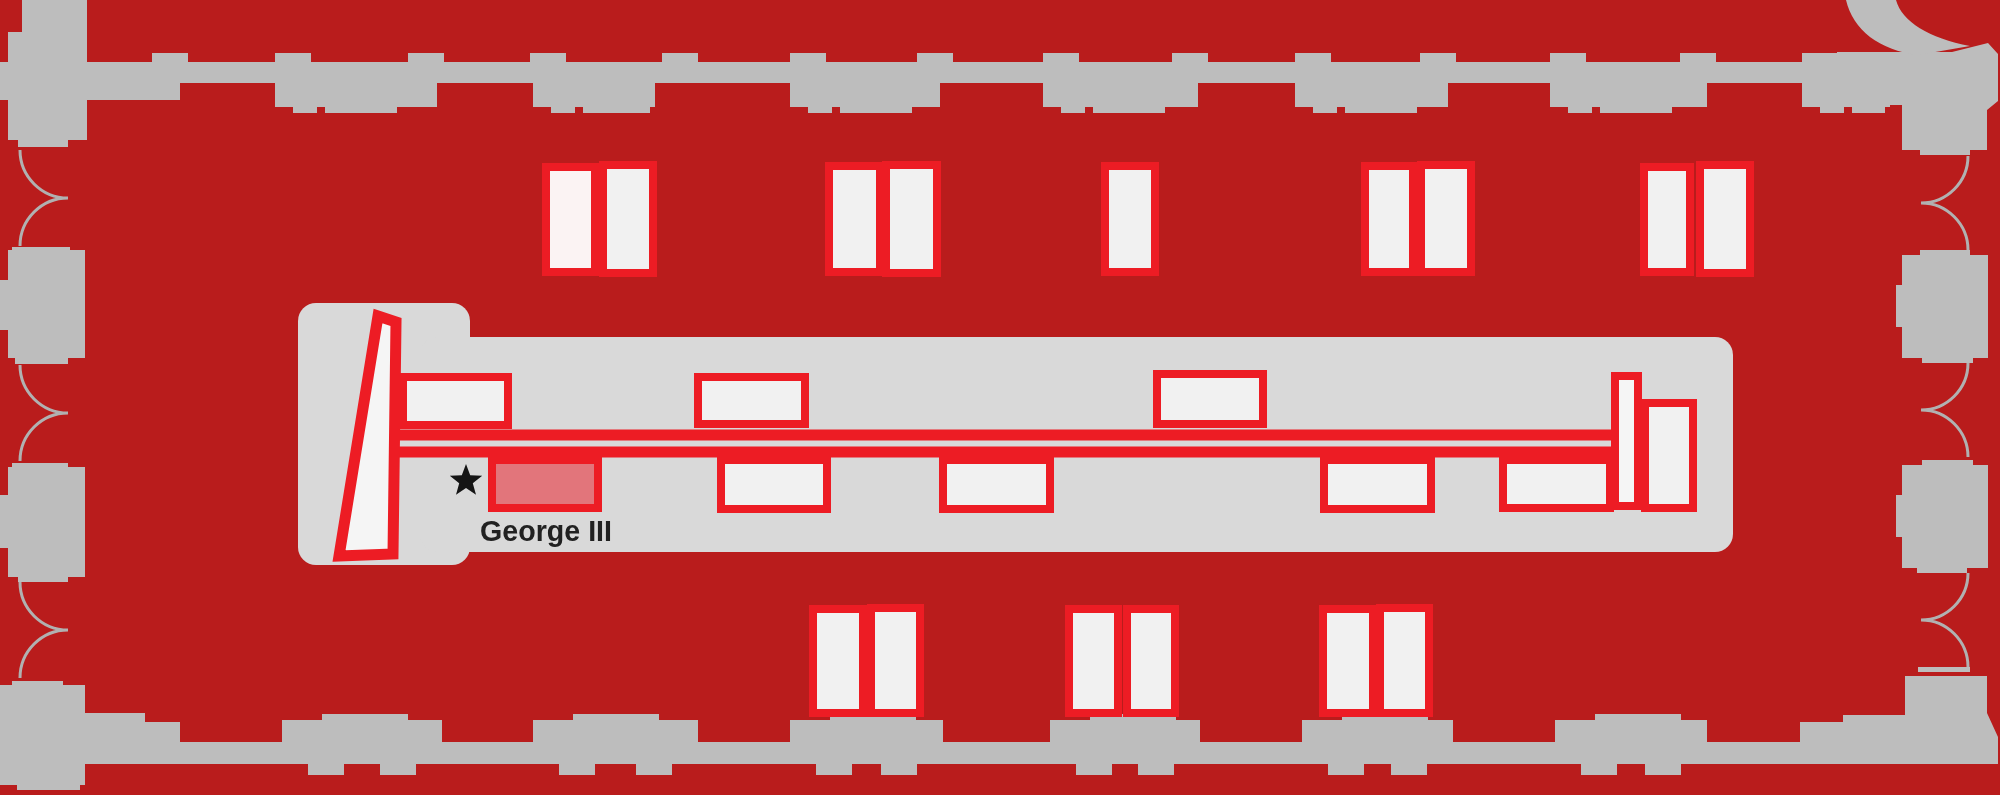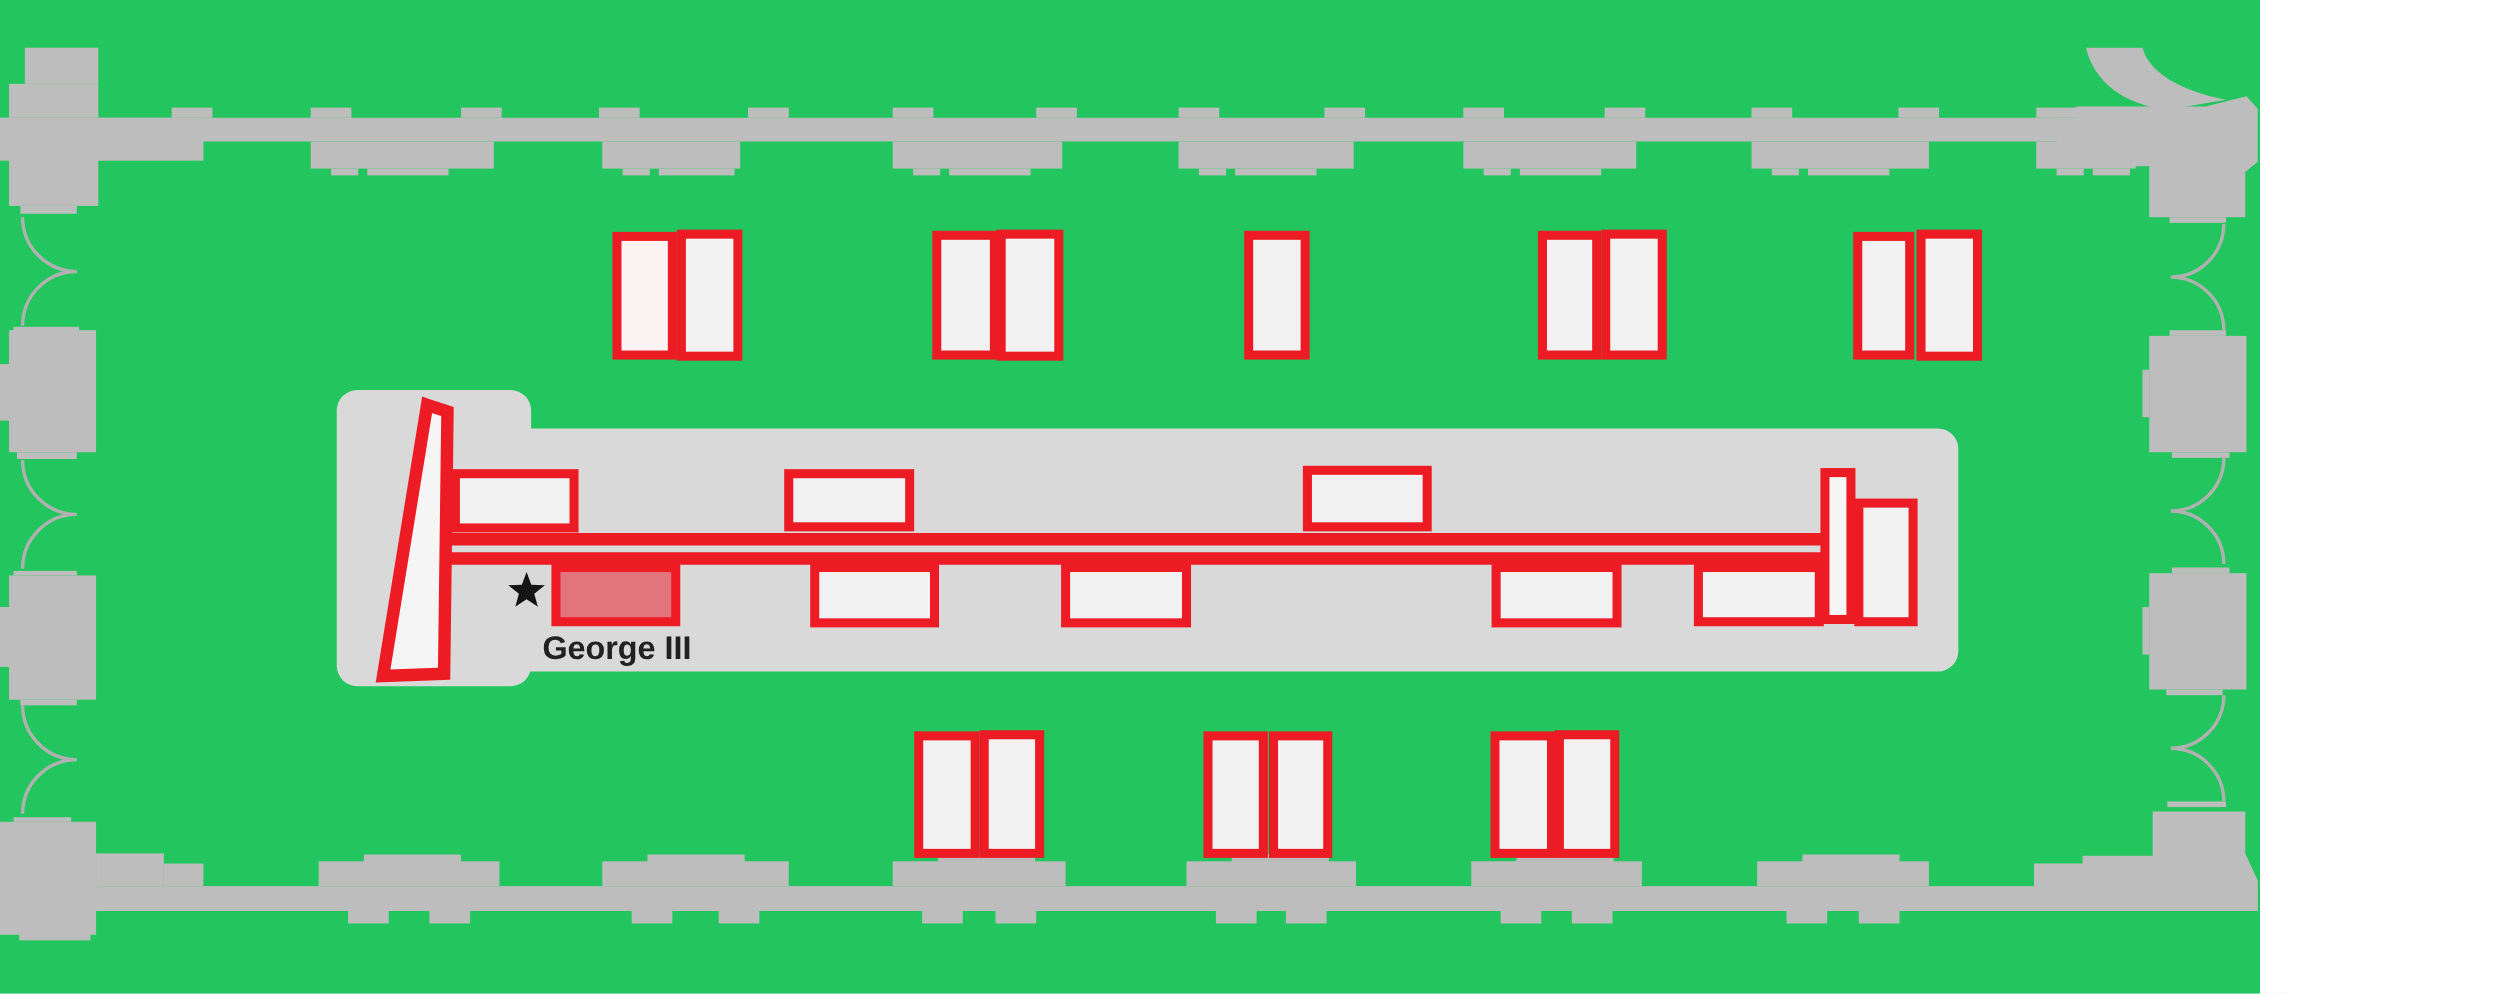--- a/index.html
+++ b/index.html
@@ -1,16 +1,16 @@
 <!DOCTYPE html>
 <html><head>
 <meta charset="utf-8">
 <style>
   html,body{margin:0;padding:0;background:#ffffff;}
-  .page{position:relative;width:1808px;height:795px;overflow:hidden;background:#22c55e;}
+  .page{position:relative;width:2000px;height:795px;overflow:hidden;background:#b91c1c;}
   .page svg{display:block;width:100%;height:100%;}
   text.map-label{
     font-family:"Liberation Sans", sans-serif;
     font-weight:bold;
   }
 </style>
 </head>
 <body>
 
 <div class="page">

